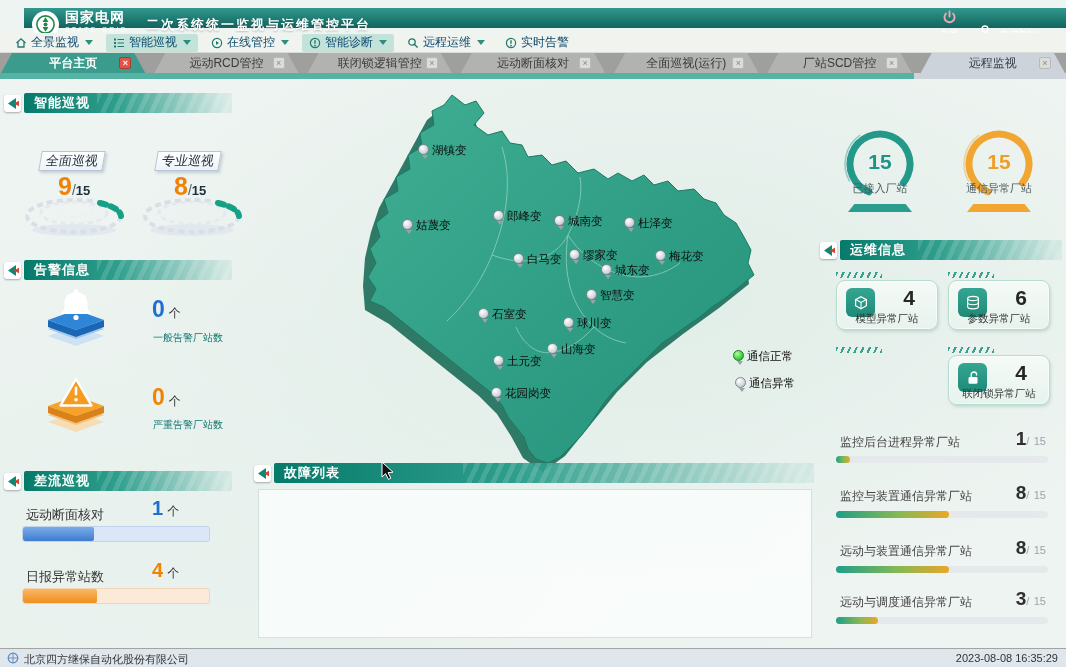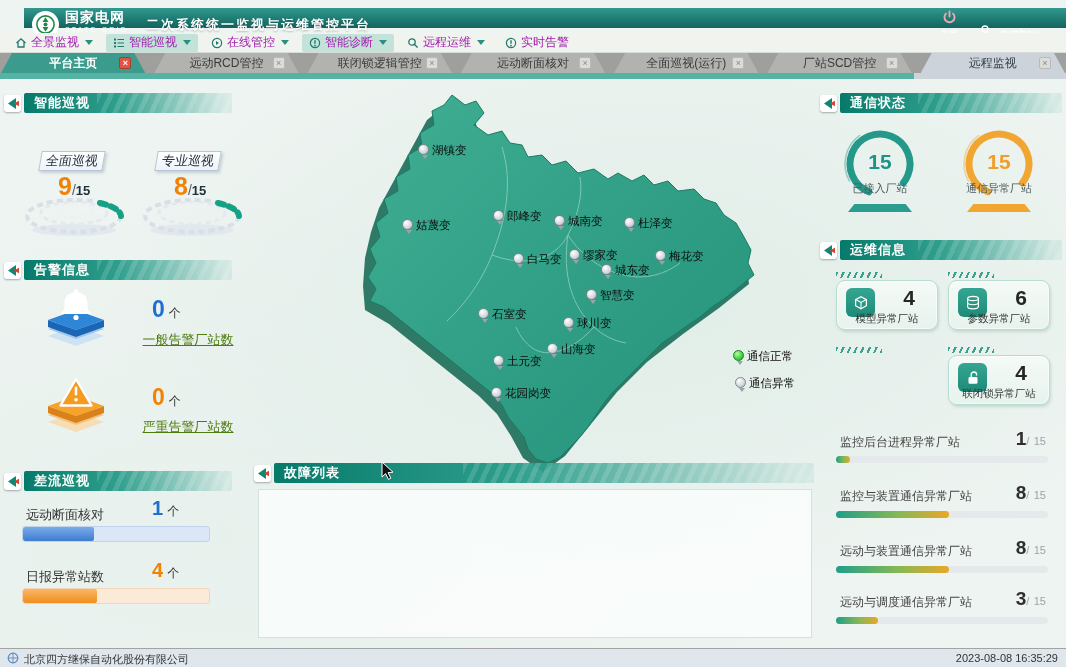--- a/index.html
+++ b/index.html
@@ -27,21 +27,21 @@
   .pwr { position:absolute; left:908px; top:2px; width:34px; text-align:center; cursor:pointer; }
   .pwr .lbl { font-size:9px; display:block; margin-top:-1px; }
   .usr { position:absolute; left:952px; top:0; height:33px; display:flex; align-items:flex-end; gap:6px; cursor:pointer; }
   .usr .nm { font-size:12px; }
 
   
   .menubar { position:absolute; left:0; top:33px; width:1066px; height:20px;
              background:#f1f3ef; border-bottom:1px solid #d8dcd6;
              display:flex; align-items:center; padding-left:8px; gap:6px; }
   .mitem { display:flex; align-items:center; gap:4px; height:18px; padding:9px 7px;
-           font-size:12px; color:#a21caf; cursor:pointer; white-space:nowrap; }
+           font-size:12px; color:#0c4a6e; cursor:pointer; white-space:nowrap; }
   .mitem.hl { background:#c3e3da; border-radius:2px; }
   .caret { width:0; height:0; border-left:4px solid transparent; border-right:4px solid transparent;
            border-top:5px solid #2a8f80; margin-left:2px; }
 
   
   .tabbar { position:absolute; left:0; top:53px; width:1066px; height:20px;
             background:#9f9f9d; display:flex;gap:7px; }
   .tab { flex:1; position:relative; height:20px; line-height:20px; text-align:center;
          font-size:12px; color:#3a3a3a; background:#b2b2b0; margin:0 1px;
          clip-path:polygon(11px 0, calc(100% - 11px) 0, 100% 100%, 0 100%); cursor:pointer; }
@@ -74,21 +74,21 @@
   .gnum .big { font-size:25px; font-weight:bold; color:#f08306; }
   .gnum .sl { font-size:14px; color:#55606a; }
   .gnum .tot { font-size:13px; font-weight:bold; color:#22303e; }
 
   
   .aval { position:absolute; white-space:nowrap; }
   .aval .big { font-size:23px; font-weight:bold; }
   .aval.blue .big { color:#1f6fd0; }
   .aval.orange .big { color:#f08300; }
   .aval .unit { font-size:12px; color:#333; margin-left:4px; }
-  .albl { position:absolute; font-size:13px; color:#4d7c0f; width:120px; text-align:center;text-decoration:underline; }
+  .albl { position:absolute; font-size:10px; color:#0f766e; width:120px; text-align:center; }
 
   
   .dlbl { position:absolute; font-size:13px; color:#333; }
   .hbar { position:absolute; width:188px; height:16px; border-radius:3px; overflow:hidden; }
   .hbar.blue { background:#dbe7f6; border:1px solid #c2d4ec; }
   .hbar.orange { background:#fcead8; border:1px solid #f2d5b6; }
   .hbar i { display:block; height:100%; border-radius:2px; }
   .hbar.blue i { background:linear-gradient(180deg,#79ade9,#3f7cd0); }
   .hbar.orange i { background:linear-gradient(180deg,#f9b765,#ef8f1f); }
 
@@ -463,29 +463,20 @@
     <span class="arr">
         <svg width="17" height="17" viewBox="0 0 17 17">
           <polygon points="12,3 4,8.5 12,14" fill="#0f8573"></polygon>
           <polygon points="15,5.8 9.8,8.5 15,11.2" fill="#d8432f"></polygon>
         </svg>
       </span>
     <div class="bar"><span>故障列表</span></div>
   </div>
   <div class="fault-panel"></div>
 
-  <div class="sec" style="left:820px;top:93px;width:242px">
-    <span class="arr">
-        <svg width="17" height="17" viewBox="0 0 17 17">
-          <polygon points="12,3 4,8.5 12,14" fill="#0f8573"></polygon>
-          <polygon points="15,5.8 9.8,8.5 15,11.2" fill="#d8432f"></polygon>
-        </svg>
-      </span>
-    <div class="bar"><span>通信状态</span></div>
-  </div>
 
   <div class="ring teal" style="left:840px;top:126px">
     <svg width="76" height="76" viewBox="0 0 76 76">
       <circle cx="38" cy="38" r="35" fill="none" stroke="rgba(42,157,143,.45)" stroke-width="1.5" stroke-dasharray="52 168" transform="rotate(150 38 38)"></circle>
       <circle cx="38" cy="38" r="30" fill="none" stroke="#24998a" stroke-width="7" stroke-linecap="round" stroke-dasharray="150 38.5" transform="rotate(112 38 38)"></circle>
     </svg>
     <div class="v">15</div>
     <div class="l">已接入厂站</div>
   </div>
   <div class="base teal" style="left:848px;top:204px"></div>

